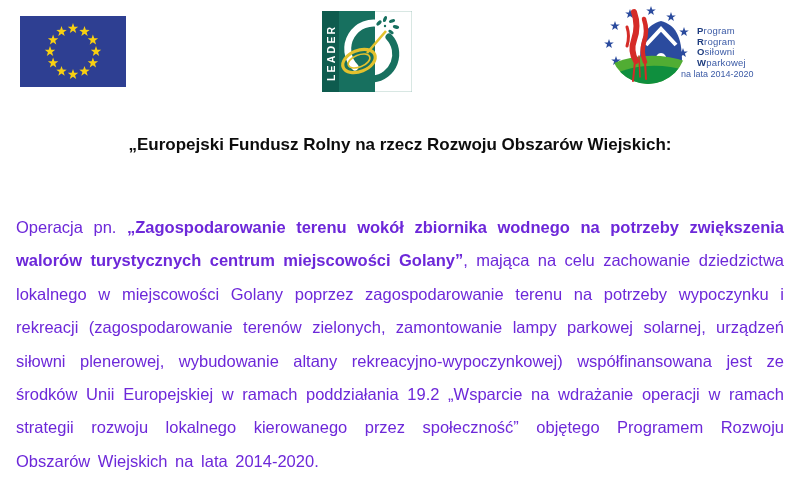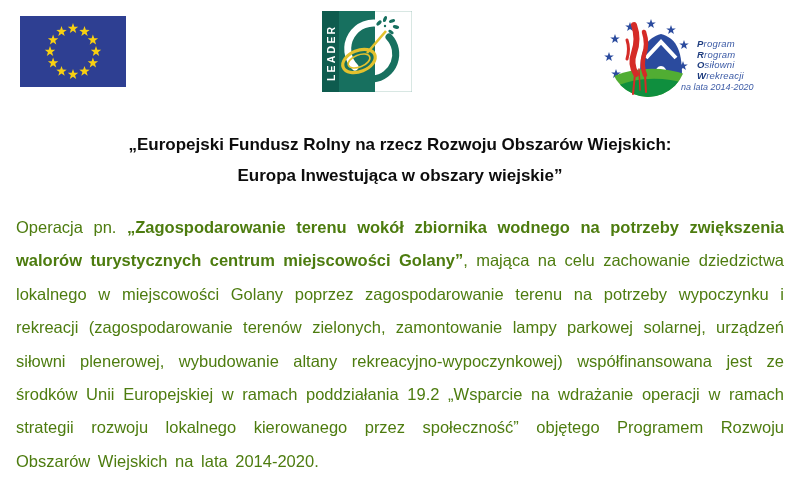--- a/index.html
+++ b/index.html
@@ -10,21 +10,21 @@
     color: #111111;
     overflow: hidden;
     position: relative;
   }
   .page { position: absolute; inset: 0; background: #ffffff; }
 
   
   .logo { position: absolute; }
   #eu-flag   { left: 20px;  top: 16px; width: 106px; height: 71px; }
   #leader    { left: 322px; top: 11px; width: 90px;  height: 81px; }
-  #prow      { left: 603px; top: 17px;  width: 183px; height: 84px; font-style: italic; }
+  #prow      { left: 603px; top: 4px;  width: 183px; height: 84px; }
   #prow-emblem { position: absolute; left: 0; top: 0; width: 92px; height: 82px; }
 
   .prow-text {
     position: absolute; left: 94px; top: 22px;
     font-size: 9.5px; line-height: 10.5px;
     color: #3c5ba6; letter-spacing: 0.2px;
     white-space: nowrap;
   }
   .prow-text b { color: #1e3c7e; font-weight: bold; }
   .prow-subtitle {
@@ -37,21 +37,21 @@
     position: absolute; left: 0; top: 129px; width: 800px;
     text-align: center; font-weight: bold;
     font-size: 17px; line-height: 31px; color: #0d0d0d;
   }
 
   
   .doc-paragraph {
     position: absolute; left: 16px; top: 211px; width: 768px;
     font-size: 16.5px; line-height: 33.4px;
     text-align: justify; text-align-last: left;
-    word-spacing: 3px; color: #4d7c0f;
+    word-spacing: 3px; color: #6d28d9;
   }
   .doc-paragraph .b { font-weight: bold; }
 </style>
 </head>
 <body>
 
 <div class="page">
 
   <svg id="eu-flag" class="logo" viewBox="0 0 106 71" xmlns="http://www.w3.org/2000/svg">
     <defs>
@@ -130,25 +130,24 @@
         <path d="M 24 23 Q 27 32 24 42" stroke-width="3"></path>
         <path d="M 32 57 L 30 77" stroke-width="2"></path>
         <path d="M 42 58 L 43 75" stroke-width="2"></path>
         <path d="M 36 52 L 37 73" stroke-width="1.5"></path>
       </g>
     </svg>
     <div class="prow-text">
       <div><b>P</b><span>rogram</span></div>
       <div><b>R</b><span>rogram</span></div>
       <div><b>O</b><span>siłowni</span></div>
-      <div><b>W</b><span>rekreacji</span></div>
+      <div><b>W</b><span>parkowej</span></div>
     </div>
     <div class="prow-subtitle">na lata 2014-2020</div>
   </div>
 
   <div class="doc-title">
     <div>„Europejski Fundusz Rolny na rzecz Rozwoju Obszarów Wiejskich:</div>
-    <div>Europa Inwestująca w obszary wiejskie”</div>
   </div>
 
   <div class="doc-paragraph"><span>Operacja pn. </span><span class="b">„Zagospodarowanie terenu wokół zbiornika wodnego na potrzeby zwiększenia walorów turystycznych centrum miejscowości Golany”</span><span>, mająca na celu zachowanie dziedzictwa lokalnego w miejscowości Golany poprzez zagospodarowanie terenu na potrzeby wypoczynku i rekreacji (zagospodarowanie terenów zielonych, zamontowanie lampy parkowej solarnej, urządzeń siłowni plenerowej, wybudowanie altany rekreacyjno-wypoczynkowej) współfinansowana jest ze środków Unii Europejskiej w ramach poddziałania 19.2 „Wsparcie na wdrażanie operacji w ramach strategii rozwoju lokalnego kierowanego przez społeczność” objętego Programem Rozwoju Obszarów Wiejskich na lata 2014-2020.</span></div>
 
 </div>
 
 </body></html>

